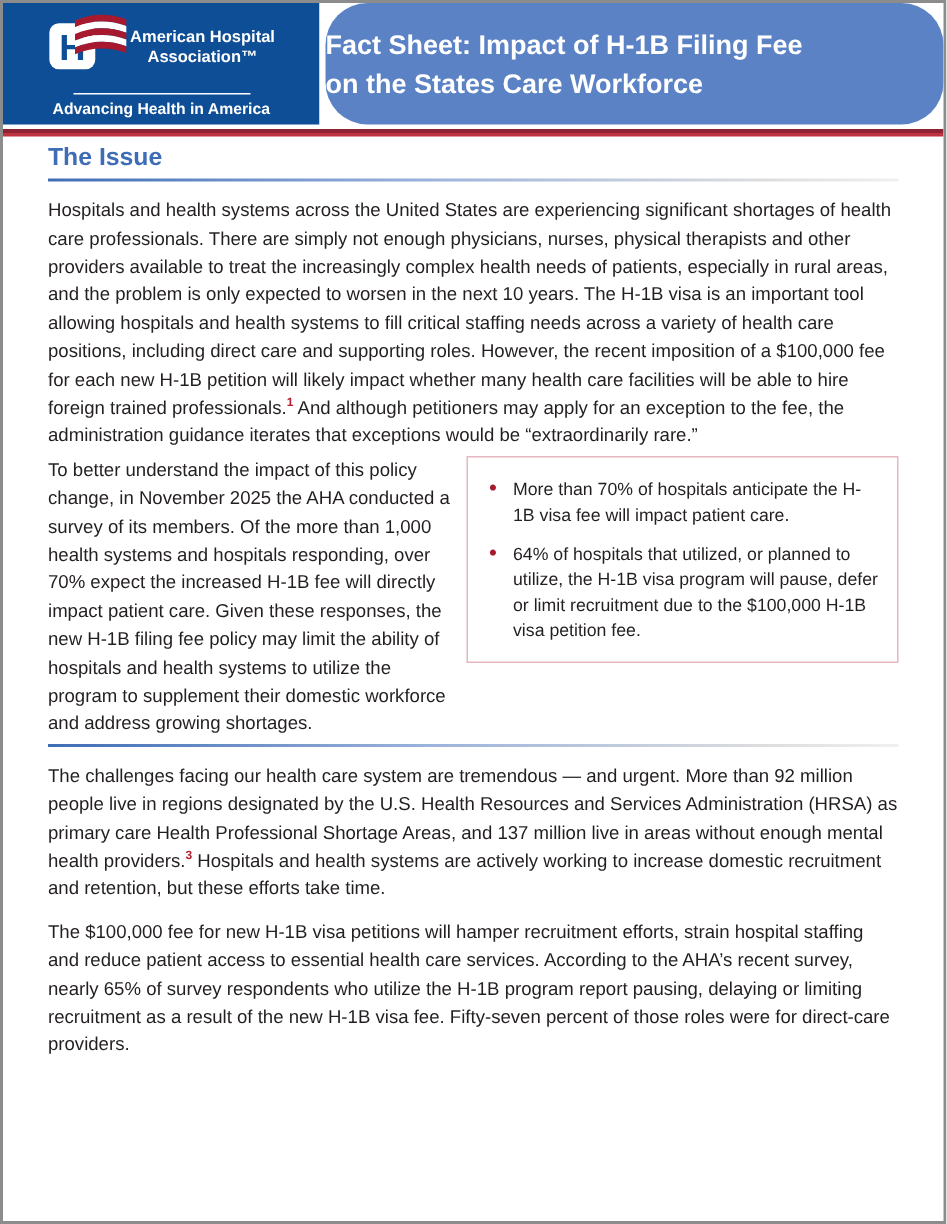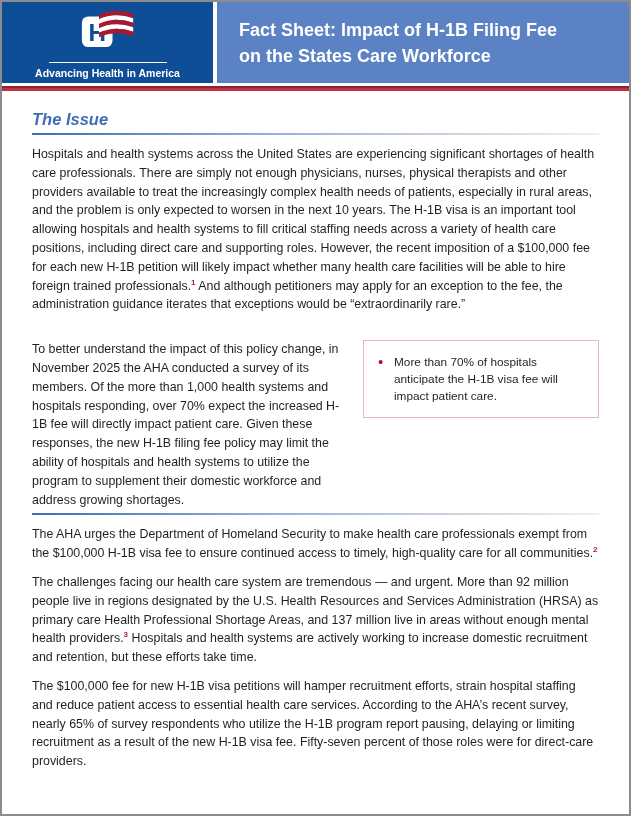--- a/index.html
+++ b/index.html
@@ -15,53 +15,53 @@
   
   .header { display:flex; height:81px; flex:0 0 auto; }
   .header-left {
     width:211px; background:#0d4e96;
     display:flex; align-items:center; justify-content:center;
   }
   .header-gap { width:4px; background:#ffffff; }
   .header-right {
     flex:1; background:#5b82c4;
     display:flex; flex-direction:column; justify-content:center;
-    padding-left:22px;
+    border-radius:28px;
   }
   .header-title { color:#ffffff; font-weight:bold; font-size:18px; line-height:26px; }
   .red-rule {
     flex:0 0 auto; margin-top:3px; height:5px;
     background:linear-gradient(#8e2433 0%, #8e2433 48%, #bf3240 48%, #bf3240 100%);
   }
   
   .logo { display:flex; flex-direction:column; align-items:center; }
   .logo-top { display:flex; align-items:center; }
   .logo-text { font-weight:bold; text-align:center; margin-left:1px; }
   .logo-hdr .logo-text { color:#ffffff; font-size:11px; line-height:13px; }
   .logo-rule { height:1px; margin:5px 0 4px; }
   .logo-hdr .logo-rule { width:118px; background:#ffffff; }
   .logo-tagline { font-weight:bold; }
   .logo-hdr .logo-tagline { color:#ffffff; font-size:10.5px; }
   
   .content { flex:1 1 auto; padding:0 30px; }
   .section-heading {
-    margin-top:19px; color:#3f6db5;
-    font-style:italic; font-weight:bold; font-size:16.5px;
+    margin-top:5px; color:#3f6db5;
+    font-weight:bold; font-size:16.5px;
   }
   .heading-rule {
     height:2px; margin-top:4px;
     background:linear-gradient(to right, #3f6db5, #9cb3dc 45%, #dedede 85%, #f0f0f0);
   }
   .body-text { color:#231f20; font-size:12.4px; line-height:18.8px; margin:10px 0 0 0; }
   .sup-red { color:#b01e2e; font-weight:bold; font-size:8px; vertical-align:super; line-height:0; }
-  .two-col { display:flex; margin-top:26px; gap:10px; }
+  .two-col { display:flex; margin-top:4px; gap:10px; }
   .col-left { flex:1; }
   .col-left p { margin:0; }
   .callout {
-    width:236px; border:1px solid #e6b7c1;
+    width:288px; border:1px solid #e6b7c1;
     padding:13px 12px 3px 12px; align-self:flex-start;
   }
   .callout ul { margin:0; padding:0; list-style:none; }
   .callout li {
     position:relative; padding-left:18px;
     color:#231f20; font-size:11.8px; line-height:17px; margin-bottom:9px;
   }
   .callout li::before {
     content:"•"; position:absolute; left:2px; top:-1px;
     color:#a6192e; font-size:15px;
@@ -80,20 +80,24 @@
             <svg width="54" height="46" viewBox="0 0 60 50" aria-hidden="true">
               <rect x="1" y="10" width="34" height="34" rx="7" fill="#ffffff"></rect>
               <text x="18" y="37" text-anchor="middle" font-size="27" font-weight="bold" fill="#0d4e96" font-family="Liberation Sans, sans-serif">H</text>
               <path d="M20 8 Q38 0 58 7 L58 12 Q38 5 20 13 Z" fill="#a6192e"></path>
               <path d="M20 13 Q38 5 58 12 L58 17 Q38 10 20 18 Z" fill="#ffffff"></path>
               <path d="M20 18 Q38 10 58 17 L58 22 Q38 15 20 23 Z" fill="#a6192e"></path>
               <path d="M20 23 Q38 15 58 22 L58 27 Q38 20 20 28 Z" fill="#ffffff"></path>
               <path d="M20 28 Q38 20 58 27 L58 32 Q38 25 20 33 Z" fill="#a6192e"></path>
             </svg>
           </span>
+          <span class="logo-text">
+            <div>American Hospital</div>
+            <div>Association™</div>
+          </span>
         </div>
         <div class="logo-rule"></div>
         <div class="logo-tagline">Advancing Health in America</div>
       </div>
     </div>
     <div class="header-gap"></div>
     <div class="header-right">
       <div class="header-title">
         <div>Fact Sheet: Impact of H-1B Filing Fee</div>
         <div>on the States Care Workforce</div>
@@ -109,27 +113,27 @@
 
     <p class="body-text"><span>Hospitals and health systems across the United States are experiencing significant shortages of health care professionals. There are simply not enough physicians, nurses, physical therapists and other providers available to treat the increasingly complex health needs of patients, especially in rural areas, and the problem is only expected to worsen in the next 10 years. The H-1B visa is an important tool allowing hospitals and health systems to fill critical staffing needs across a variety of health care positions, including direct care and supporting roles. However, the recent imposition of a $100,000 fee for each new H-1B petition will likely impact whether many health care facilities will be able to hire foreign trained professionals.</span><sup class="sup-red">1</sup><span> And although petitioners may apply for an exception to the fee, the administration guidance iterates that exceptions would be “extraordinarily rare.”</span></p>
 
     <div class="two-col">
       <div class="col-left">
         <p class="body-text">To better understand the impact of this policy change, in November 2025 the AHA conducted a survey of its members. Of the more than 1,000 health systems and hospitals responding, over 70% expect the increased H-1B fee will directly impact patient care. Given these responses, the new H-1B filing fee policy may limit the ability of hospitals and health systems to utilize the program to supplement their domestic workforce and address growing shortages.</p>
       </div>
       <div class="callout">
         <ul>
           <li>More than 70% of hospitals anticipate the H-1B visa fee will impact patient care.</li>
+          <li>64% of hospitals that utilized, or planned to utilize, the H-1B visa program will pause, defer or limit recruitment due to the $100,000 H-1B visa petition fee.</li>
         </ul>
       </div>
     </div>
 
     <div class="heading-rule"></div>
 
-    <p class="body-text"><span>The AHA urges the Department of Homeland Security to make health care professionals exempt from the $100,000 H-1B visa fee to ensure continued access to timely, high-quality care for all communities.</span><sup class="sup-red">2</sup></p>
 
     <p class="body-text"><span>The challenges facing our health care system are tremendous — and urgent. More than 92 million people live in regions designated by the U.S. Health Resources and Services Administration (HRSA) as primary care Health Professional Shortage Areas, and 137 million live in areas without enough mental health providers.</span><sup class="sup-red">3</sup><span> Hospitals and health systems are actively working to increase domestic recruitment and retention, but these efforts take time.</span></p>
 
     <p class="body-text">The $100,000 fee for new H-1B visa petitions will hamper recruitment efforts, strain hospital staffing and reduce patient access to essential health care services. According to the AHA’s recent survey, nearly 65% of survey respondents who utilize the H-1B program report pausing, delaying or limiting recruitment as a result of the new H-1B visa fee. Fifty-seven percent of those roles were for direct-care providers.</p>
 
   </div>
 
 </div>
 
 </body></html>

